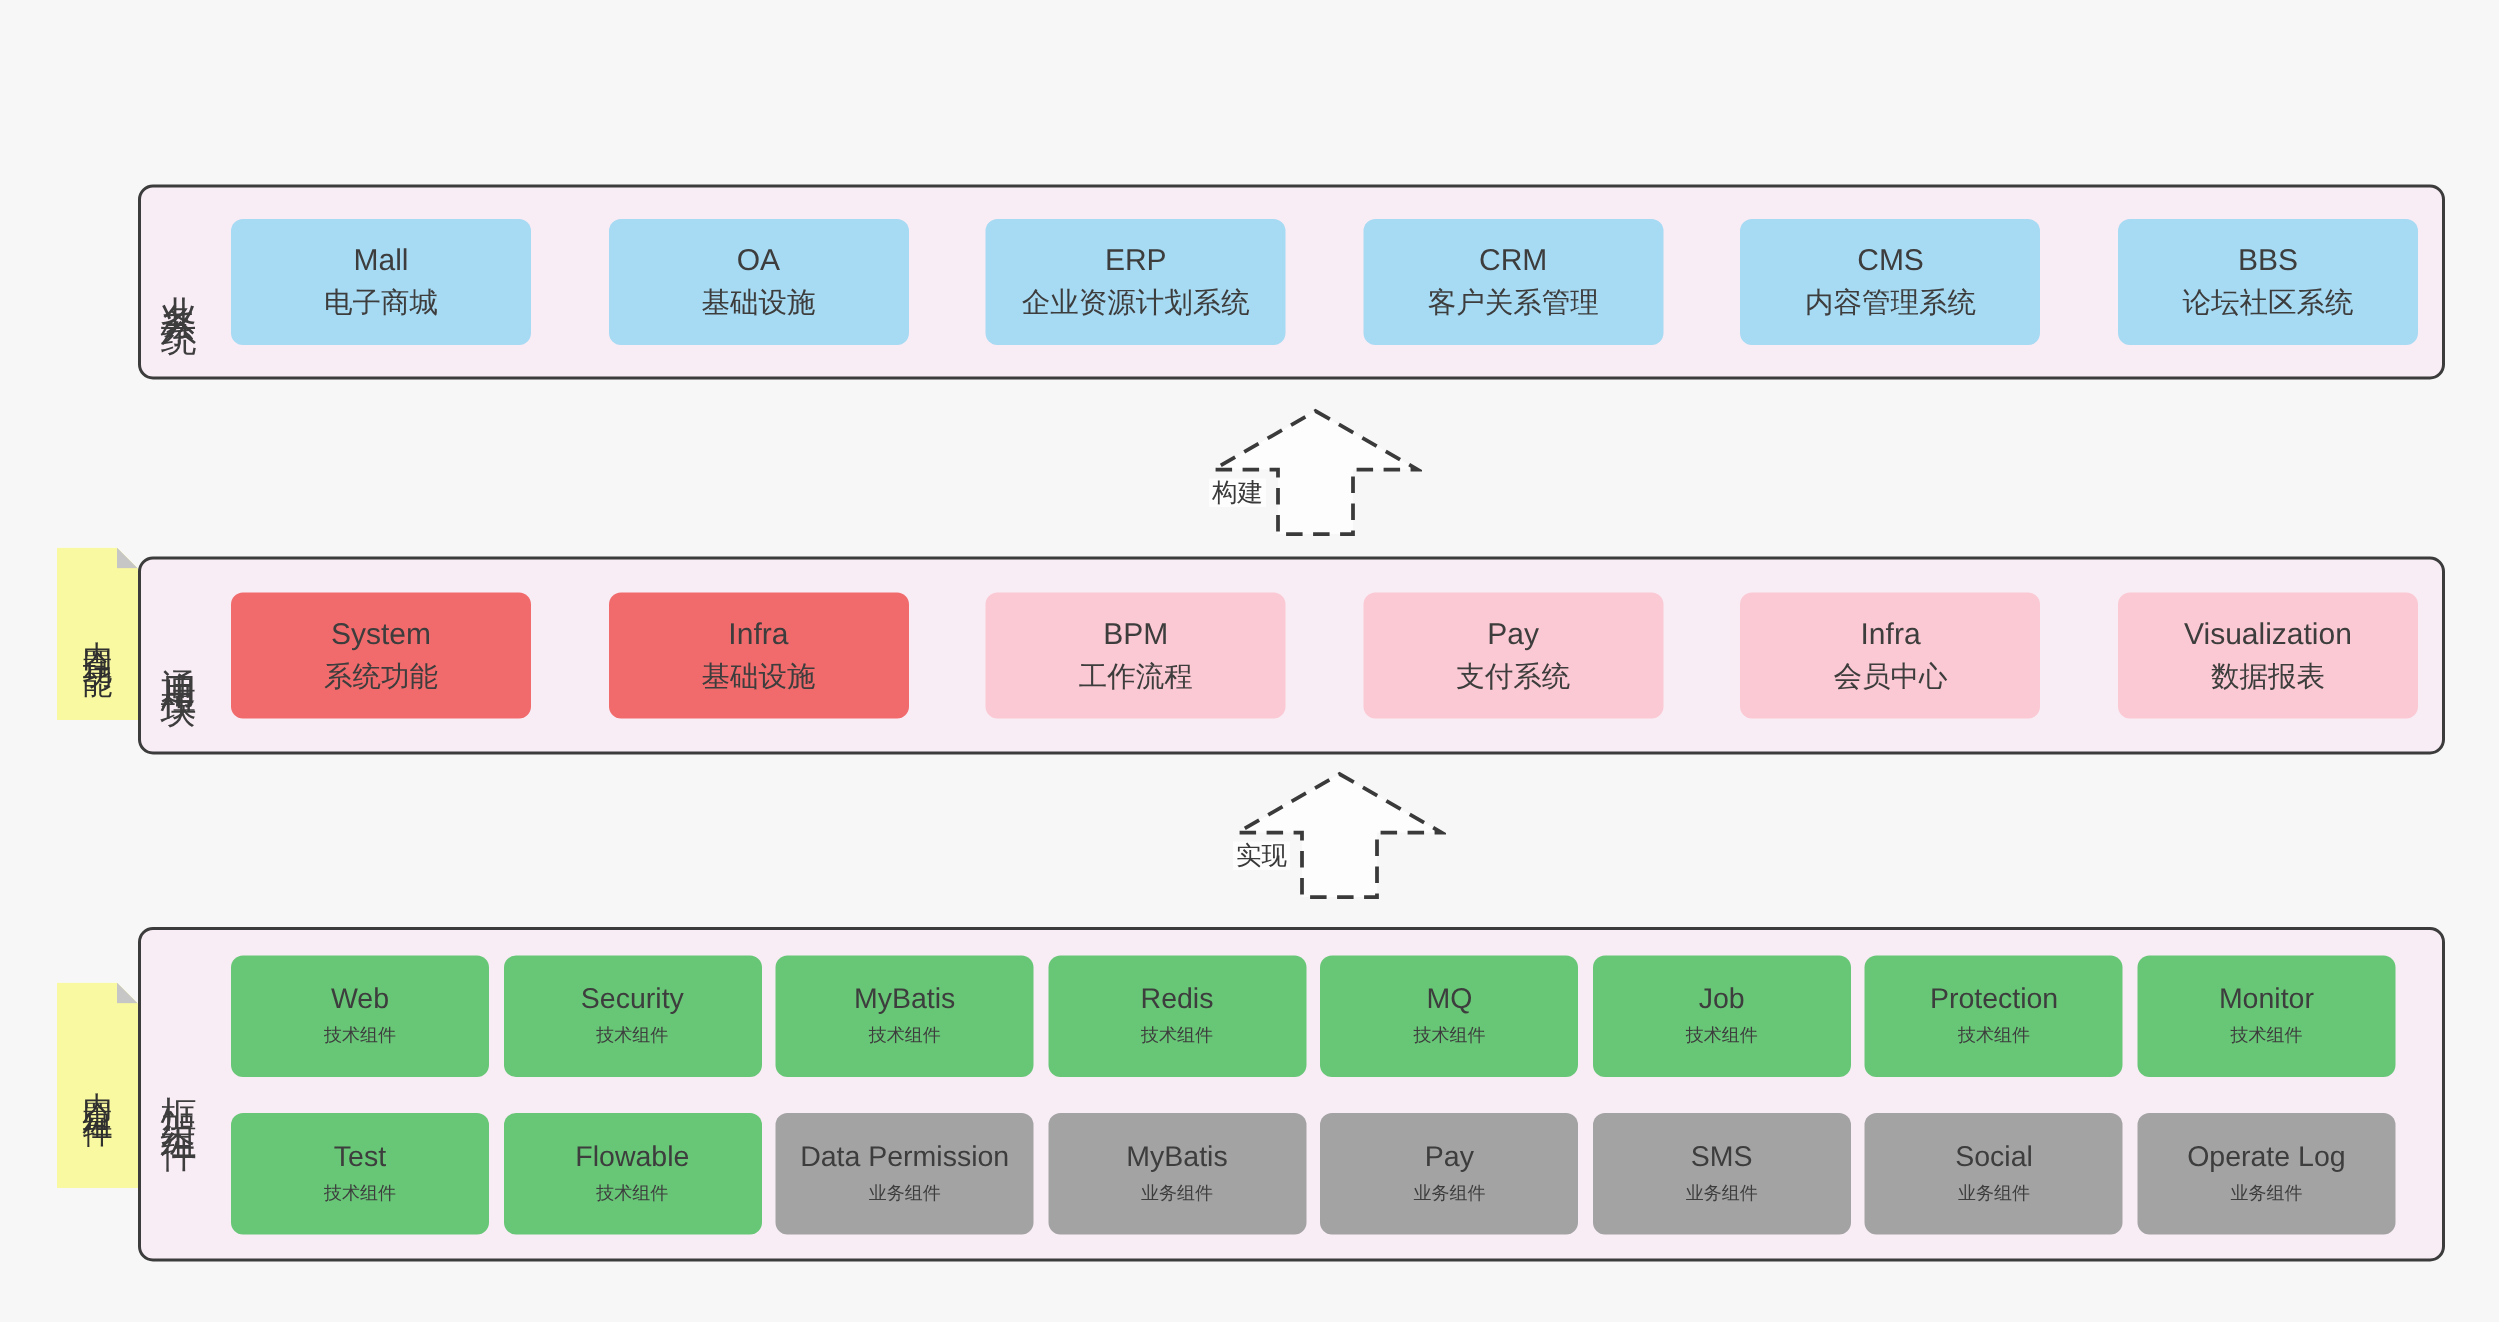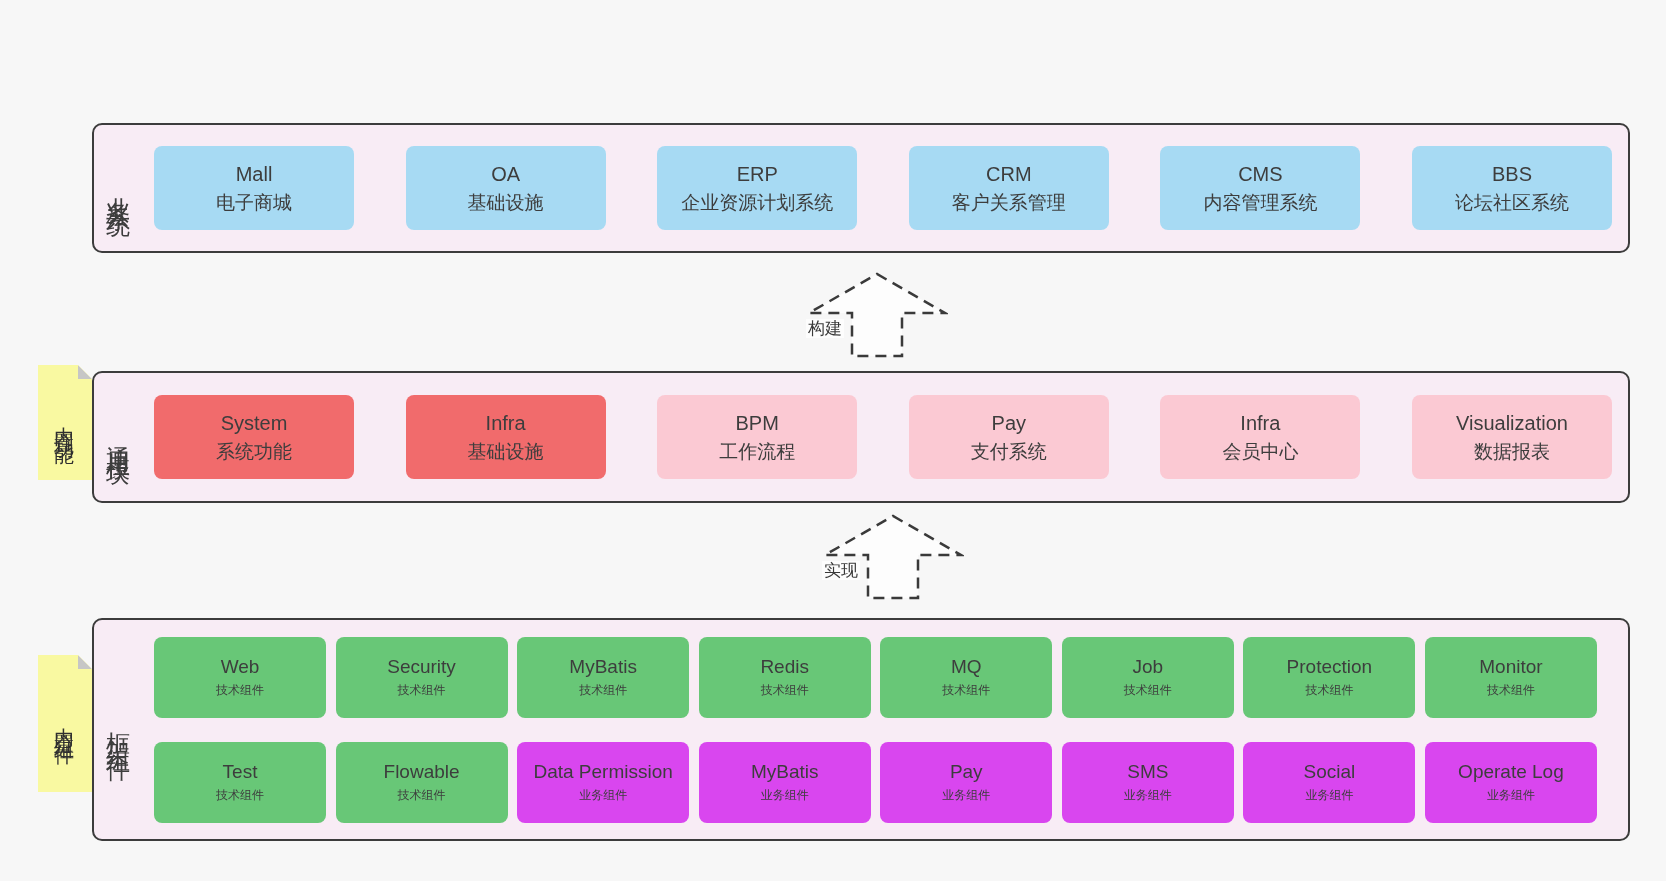--- a/index.html
+++ b/index.html
@@ -61,21 +61,21 @@
   .panel-1 .box, .panel-2 .box { width:200px; height:84px; }
   .panel-3 .box { width:172px; height:81px; }
   .box-name { font-size:20px; line-height:1.45; }
   .box-sub  { font-size:19px; line-height:1.45; }
   .panel-3 .box-name { font-size:19px; line-height:1.3; }
   .panel-3 .box-sub  { font-size:12px; line-height:1.3; padding-top:3px; }
   .v-blue       { background:#a7daf3; }
   .v-red        { background:#f16b6c; }
   .v-pink       { background:#fbc9d3; }
   .v-green      { background:#68c777; }
-  .v-lightgreen { background:#d946ef; }
+  .v-lightgreen { background:#a3a3a3; }
 
   
   .arrow { position:absolute; width:142px; height:86px; z-index:1; }
   .arrow svg { display:block; width:100%; height:100%; }
   .arrow-1 { left:806px; top:272px; }
   .arrow-2 { left:822px; top:514px; }
   .arrow-label {
     position:absolute; top:45px; left:0; right:0;
     font-size:17px; color:#3a3a3a;
   }

